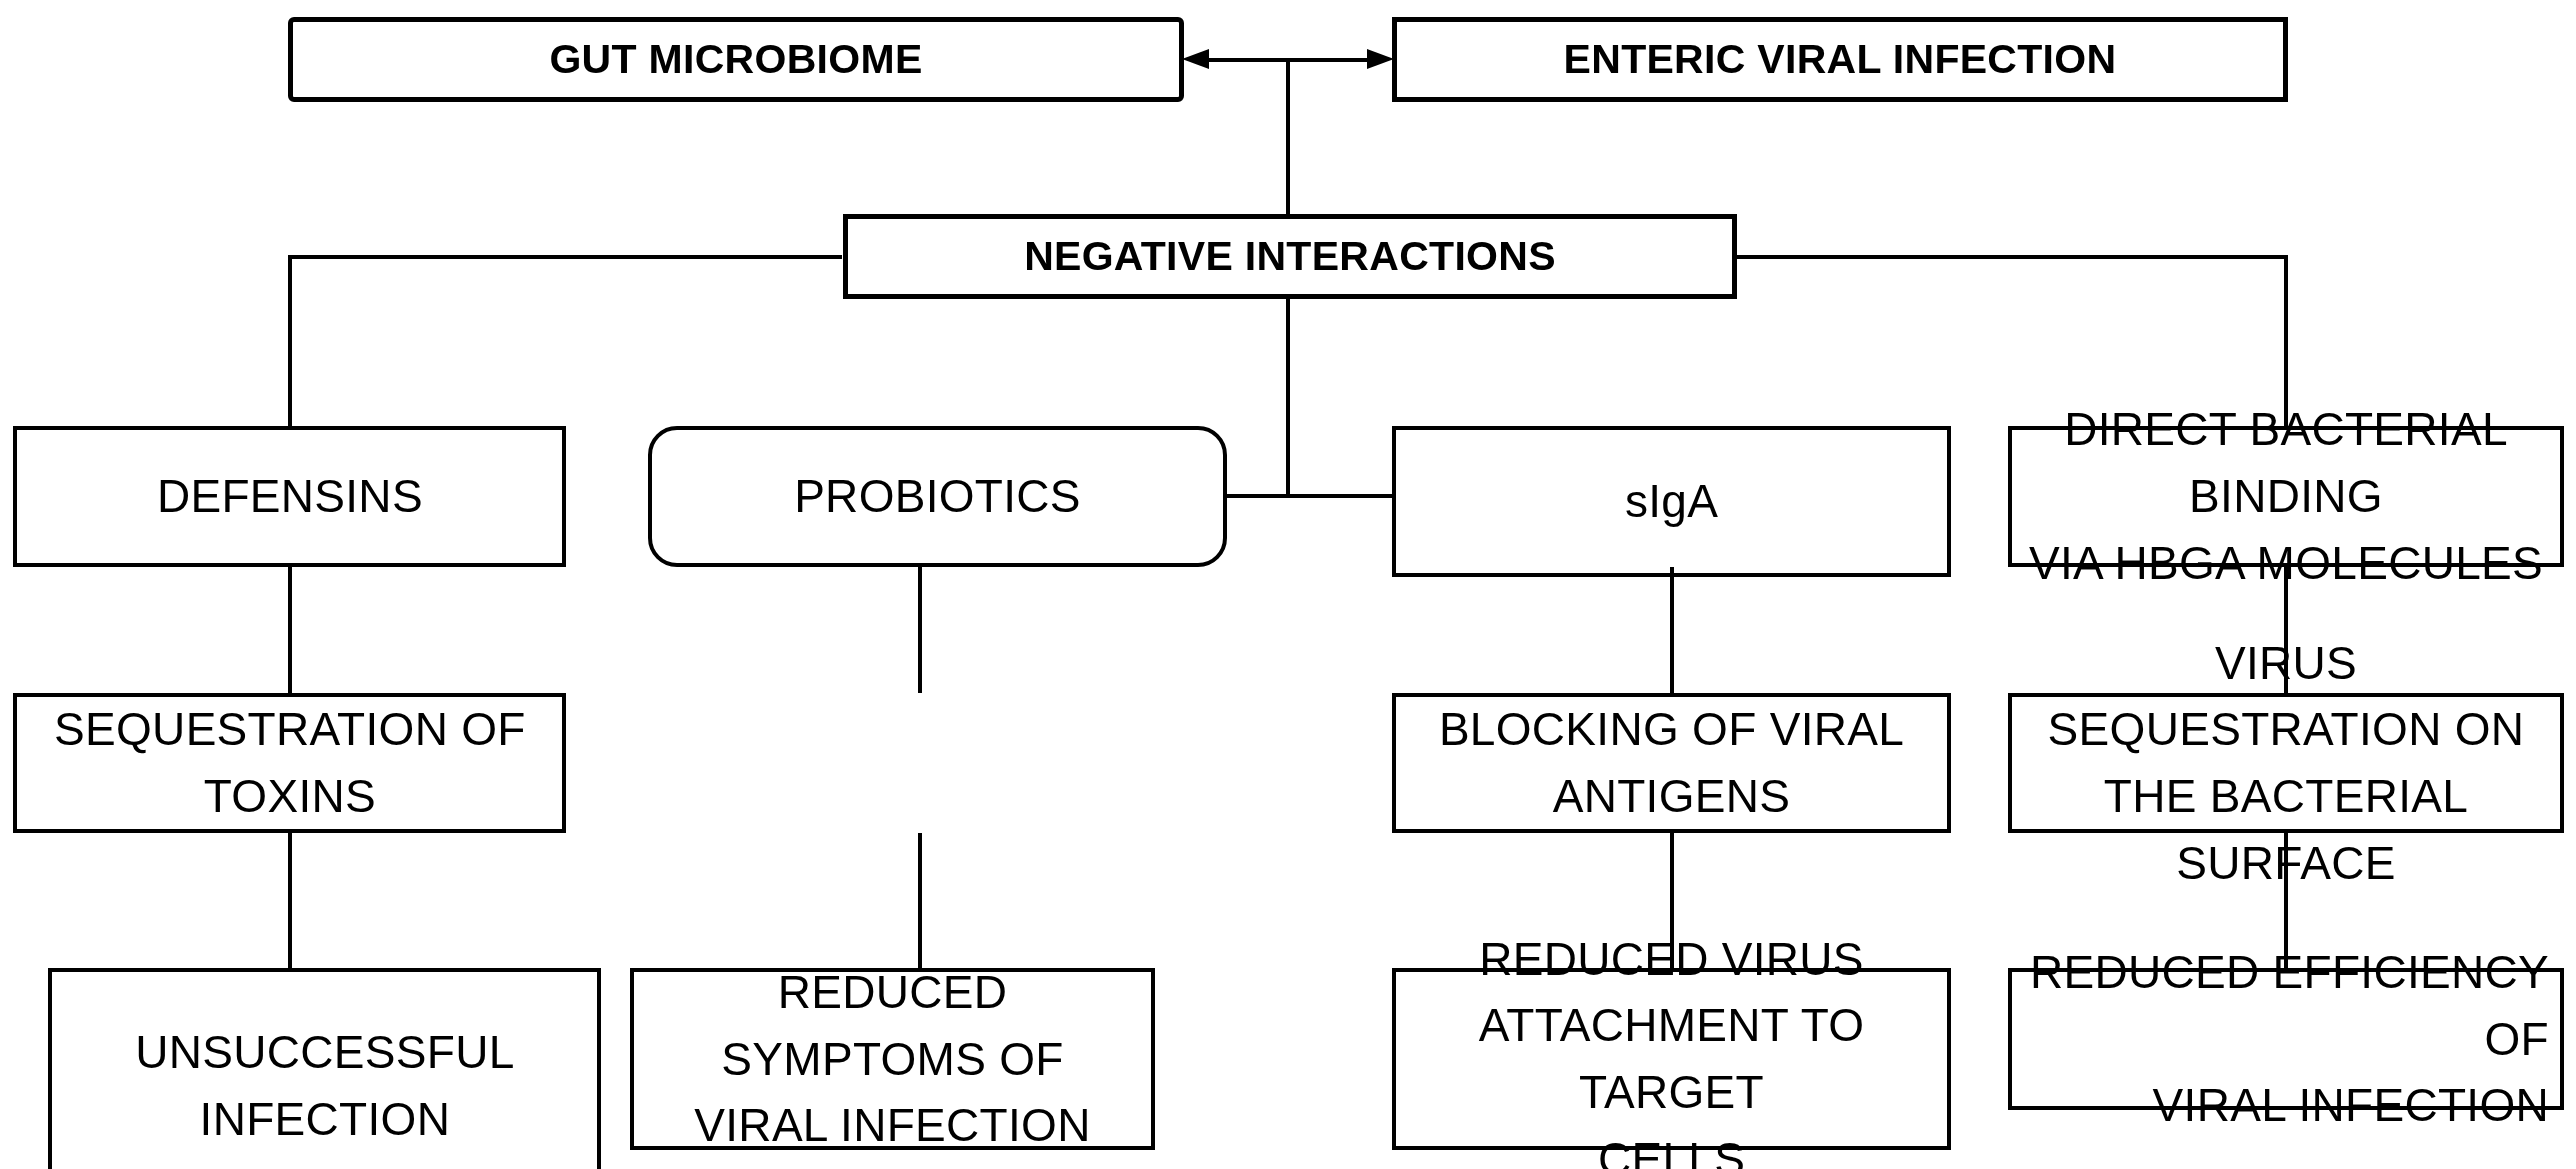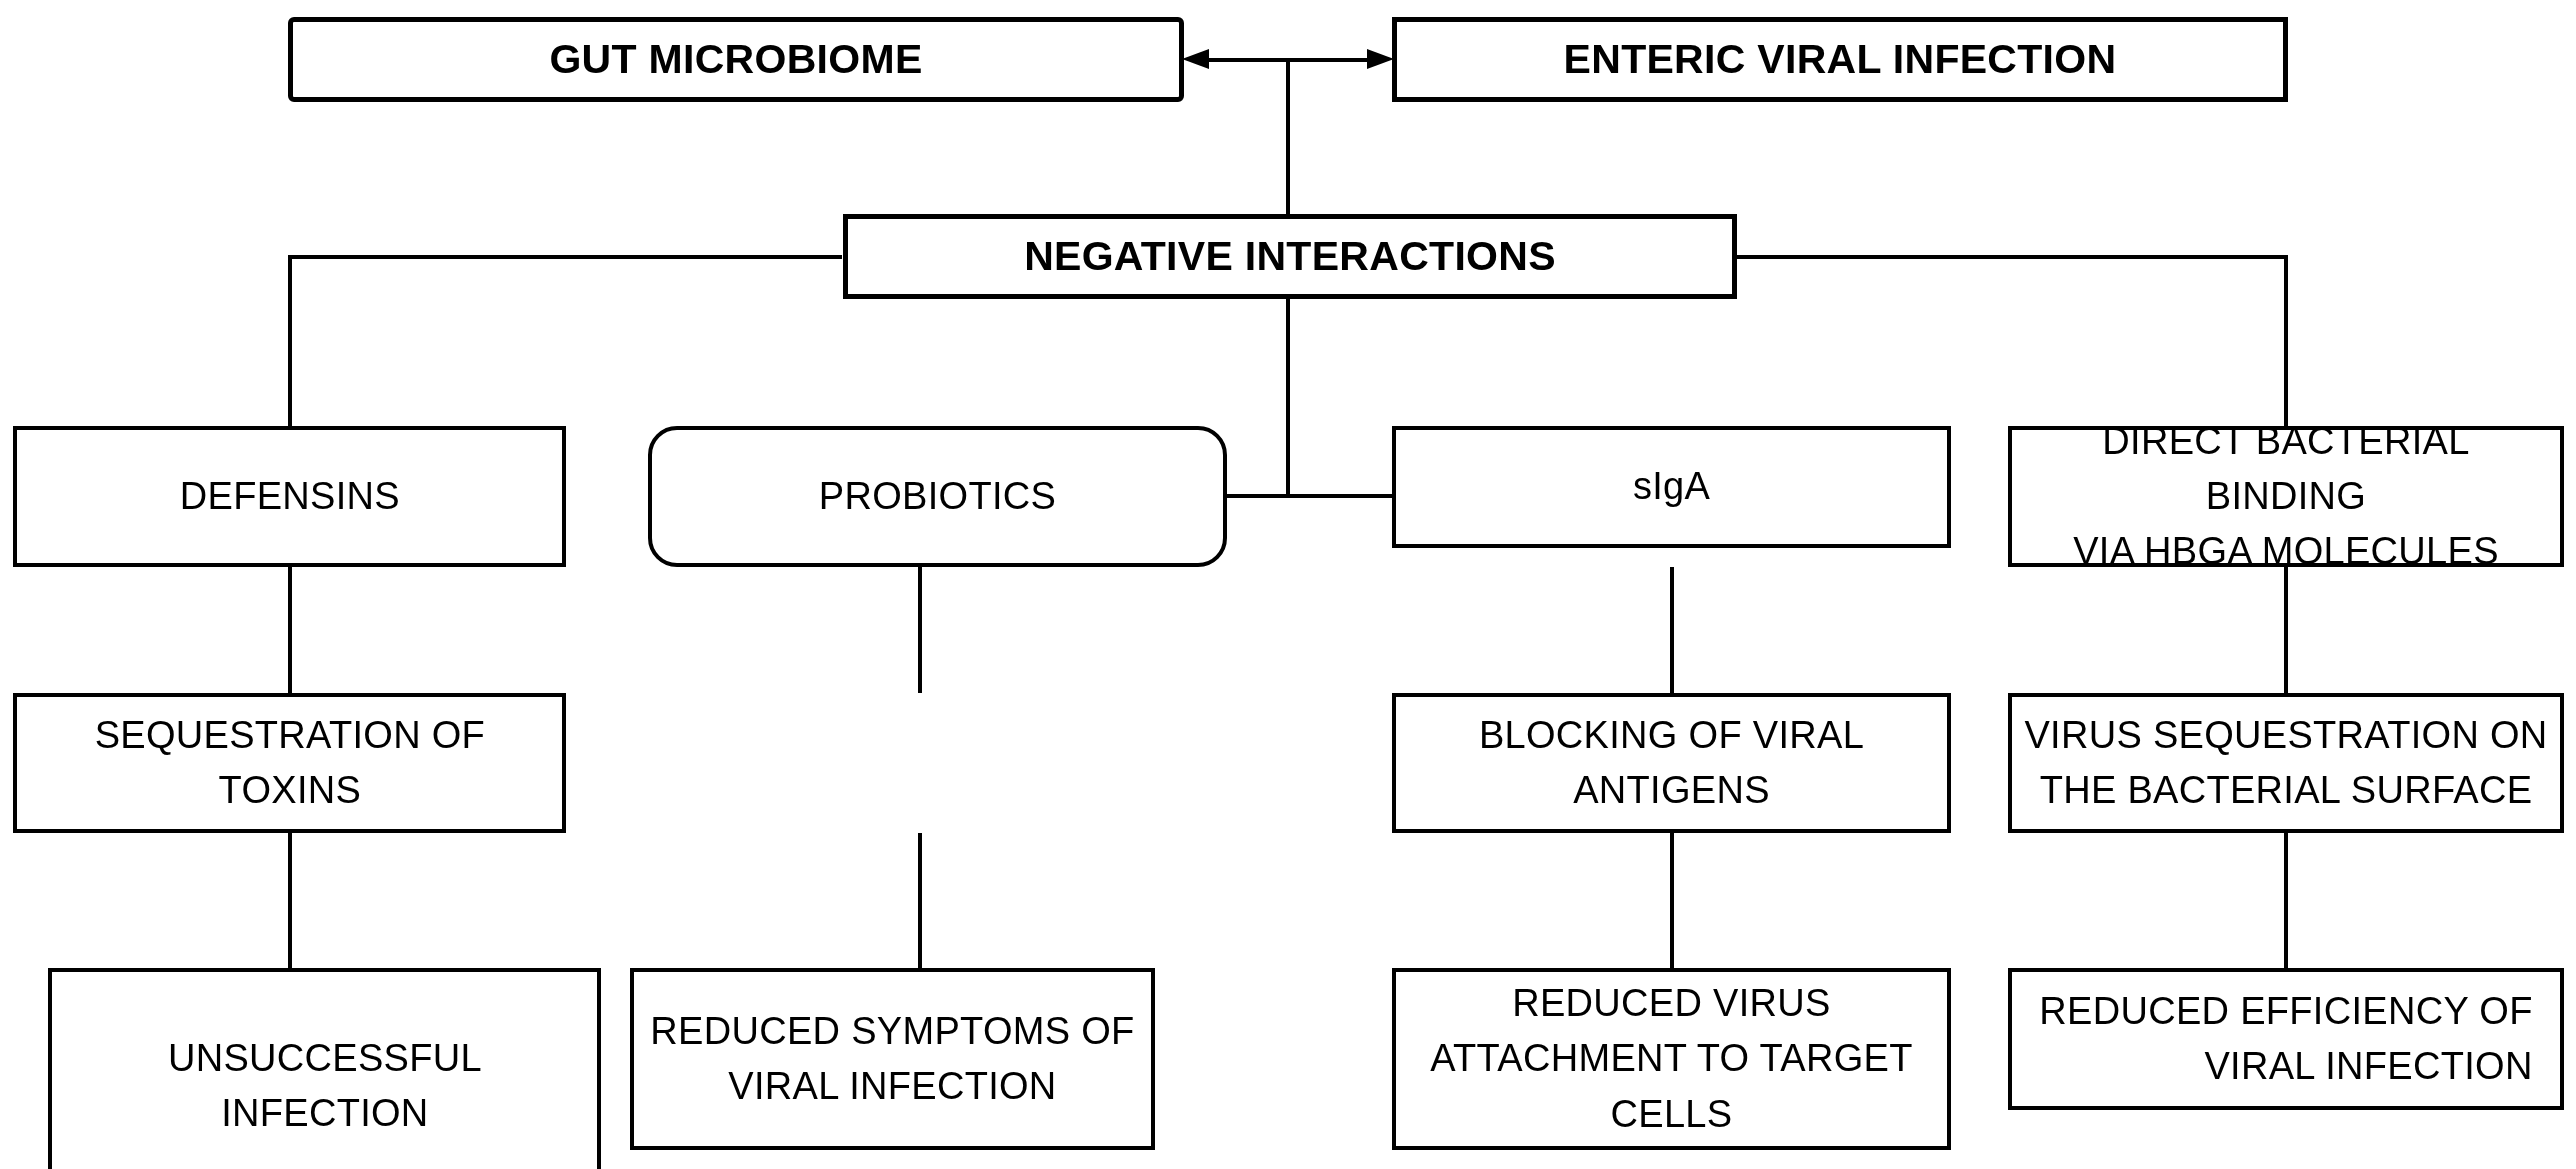--- a/index.html
+++ b/index.html
@@ -15,21 +15,21 @@
   }
   .box {
     position: absolute;
     background: #ffffff;
     border: 4.3px solid #000000;
     display: flex;
     align-items: center;
     justify-content: center;
     text-align: center;
     white-space: pre-line;
-    font-size: 38px;
+    font-size: 46px;
     line-height: 1.45;
     padding: 0 11px;
     letter-spacing: 0.3px;
   }
   .box.bold {
     font-weight: bold;
     font-size: 41px;
     border-width: 5.5px;
   }
   .line {
@@ -47,21 +47,21 @@
   .arrowhead.right { border-left: 27px solid #000000; }
 
   
   .b-gut      { left: 288px;  top: 17px;  width: 896px; height: 85px; border-radius: 6px; }
   .b-enteric  { left: 1392px; top: 17px;  width: 896px; height: 85px; }
   .b-negative { left: 843px; top: 214px; width: 894px; height: 85px; }
 
   
   .b-defensins { left: 13.4px;   top: 426px; width: 553px; height: 141px; }
   .b-probiotics{ left: 648px; top: 426px; width: 579px; height: 141px; border-radius: 29px; }
-  .b-siga      { left: 1392px; top: 426px; width: 559px; height: 122px; text-align: right; }
+  .b-siga      { left: 1392px; top: 426px; width: 559px; height: 151px; text-align: right; }
   .b-direct    { left: 2008px; top: 426px; width: 556px; height: 141px; }
 
   
   .b-neutralization { left: 13.4px;   top: 693px; width: 553px; height: 140px; }
   .b-reduction      { left: 630px; top: 693px; width: 579px; height: 140px; }
   .b-blocking       { left: 1392px; top: 693px; width: 559px; height: 140px; }
   .b-sequestration  { left: 2008px; top: 693px; width: 556px; height: 140px; }
 
   
   .b-unsuccessful { left: 13.4px;   top: 968px; width: 553px; height: 236px; margin-left: 35px; }

